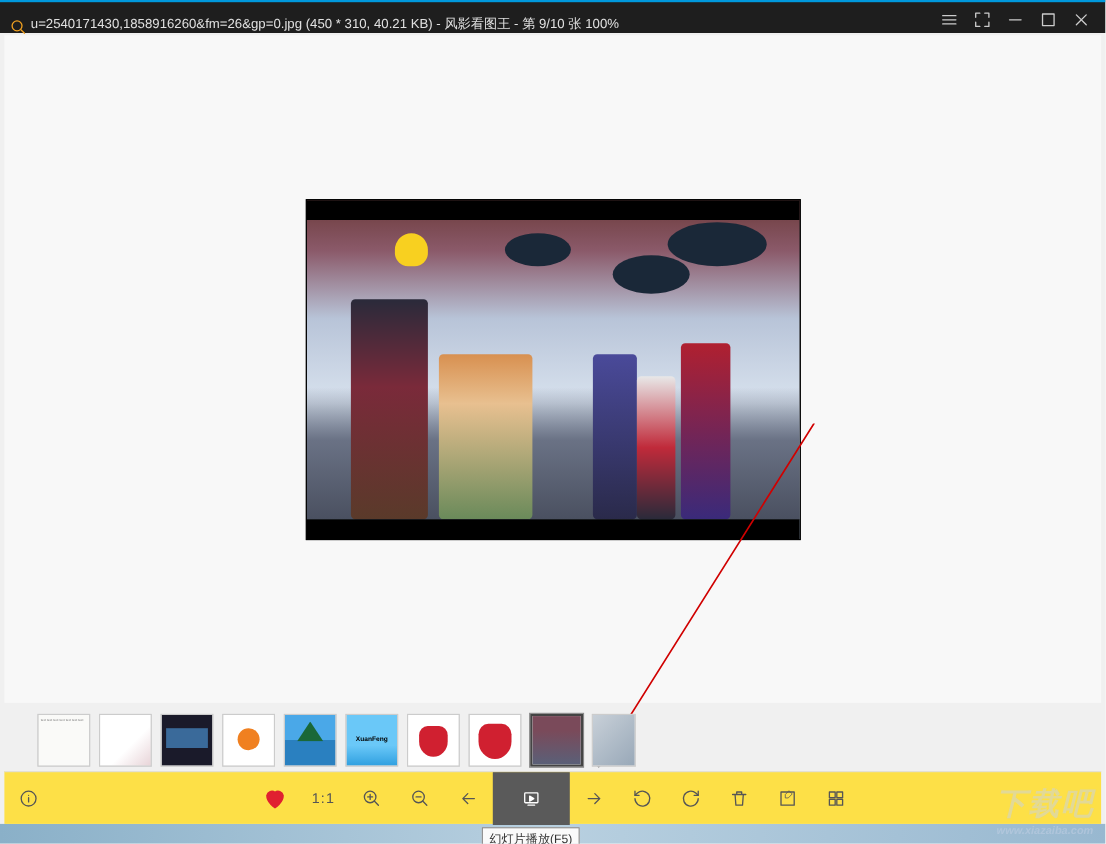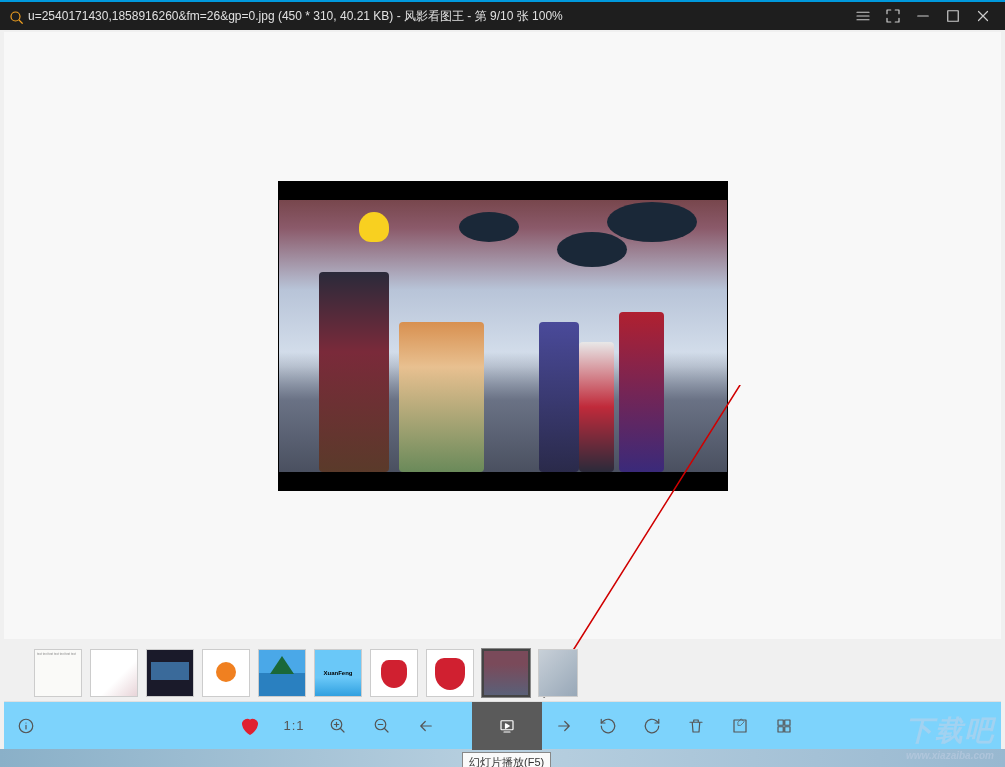--- a/index.html
+++ b/index.html
@@ -1,18 +1,18 @@
 <!DOCTYPE html>
 <html><head>
 <meta charset="utf-8">
 <style>
 * { margin: 0; padding: 0; box-sizing: border-box; }
 body { font-family: "Microsoft YaHei", Arial, sans-serif; background: #f0f0f0; width: 1005px; height: 767px; overflow: hidden; position: relative; }
 
-.titlebar { background: #1e1e1e; height: 30px; display: flex; align-items: center; padding: 0 8px; color: #e0e0e0; font-size: 12px; border-top: 2px solid #0099dd; }
+.titlebar { background: #1e1e1e; height: 30px; display: flex; align-items: flex-end; padding: 0 8px; color: #e0e0e0; font-size: 12px; border-top: 2px solid #0099dd; }
 .titlebar .search-icon { width: 14px; height: 14px; margin-right: 6px; }
 .titlebar .title-text { flex: 1; white-space: nowrap; overflow: hidden; }
 .titlebar .win-controls { display: flex; gap: 2px; }
 .titlebar .wc { width: 28px; height: 24px; display: flex; align-items: center; justify-content: center; cursor: pointer; color: #ccc; }
 
 .canvas { position: absolute; top: 32px; left: 4px; right: 4px; bottom: 128px; background: #f8f8f8; display: flex; align-items: center; justify-content: center; }
 .main-image { width: 450px; height: 310px; background: #222; border: 1px solid #000; position: relative; overflow: hidden; }
 .main-image .sky { position: absolute; inset: 0; background: linear-gradient(180deg, #6b3a3a 0%, #8b5a6a 15%, #b8c4d8 35%, #d8e2ee 60%, #8a9ab0 100%); }
 .main-image .cloud { position: absolute; background: #1a2838; border-radius: 50%; }
 .main-image .band-top { position: absolute; top: 0; left: 0; right: 0; height: 18px; background: #000; }
@@ -26,23 +26,23 @@
 .main-image .c5 { left: 340px; width: 45px; height: 160px; background: linear-gradient(180deg, #b02030 0%, #3a2a7a 100%); }
 .main-image .pikachu { position: absolute; top: 30px; left: 80px; width: 30px; height: 30px; background: #f8d020; border-radius: 50% 50% 40% 40%; }
 
 .arrow-annot { position: absolute; top: 385px; left: 540px; width: 240px; height: 330px; pointer-events: none; }
 
 .thumbs { position: absolute; bottom: 68px; left: 34px; right: 4px; height: 50px; display: flex; gap: 8px; }
 .thumb { width: 48px; height: 48px; background: #ddd; border: 1px solid #ccc; position: relative; overflow: hidden; }
 .thumb.selected { border: 2px solid #444; outline: 1px solid #888; }
 .thumb .tc { position: absolute; inset: 0; }
 
-.toolbar { position: absolute; bottom: 18px; left: 4px; right: 4px; height: 48px; background: #7dd3fc; border-top: 1px solid #e0e0e0; display: flex; align-items: center; }
+.toolbar { position: absolute; bottom: 18px; left: 4px; right: 4px; height: 48px; background: #fde047; border-top: 1px solid #e0e0e0; display: flex; align-items: center; }
 .toolbar .tbtn { width: 44px; height: 48px; display: flex; align-items: center; justify-content: center; cursor: pointer; color: #555; position: relative; }
-.toolbar .tbtn.active { background: #5a5a5a; color: #fff; margin-left: 24px; }
+.toolbar .tbtn.active { background: #5a5a5a; color: #fff; }
 .toolbar .gap { flex: 0 0 auto; }
 .heart-red { color: #e02030; }
 
 .tooltip { position: absolute; top: 50px; left: -10px; background: #fafafa; border: 1px solid #888; padding: 2px 6px; font-size: 11px; color: #333; white-space: nowrap; z-index: 10; }
 
 .watermark { position: absolute; bottom: 6px; right: 10px; font-size: 28px; font-weight: bold; color: rgba(200,210,230,0.5); font-style: italic; letter-spacing: 2px; }
 .watermark .sub { font-size: 10px; display: block; text-align: center; color: rgba(200,210,230,0.45); letter-spacing: 0; }
 
 .bg-strip { position: absolute; bottom: 0; left: 0; right: 0; height: 18px; background: linear-gradient(90deg, #8ab0c8 0%, #b8d0e0 50%, #98b8d0 100%); z-index: -1; }
 

